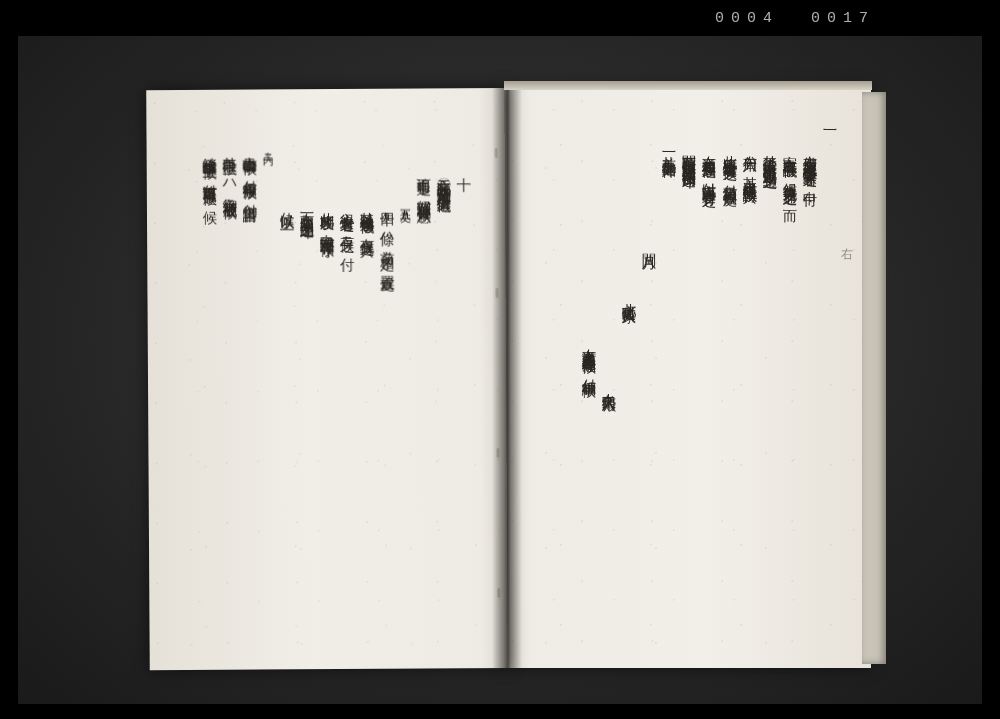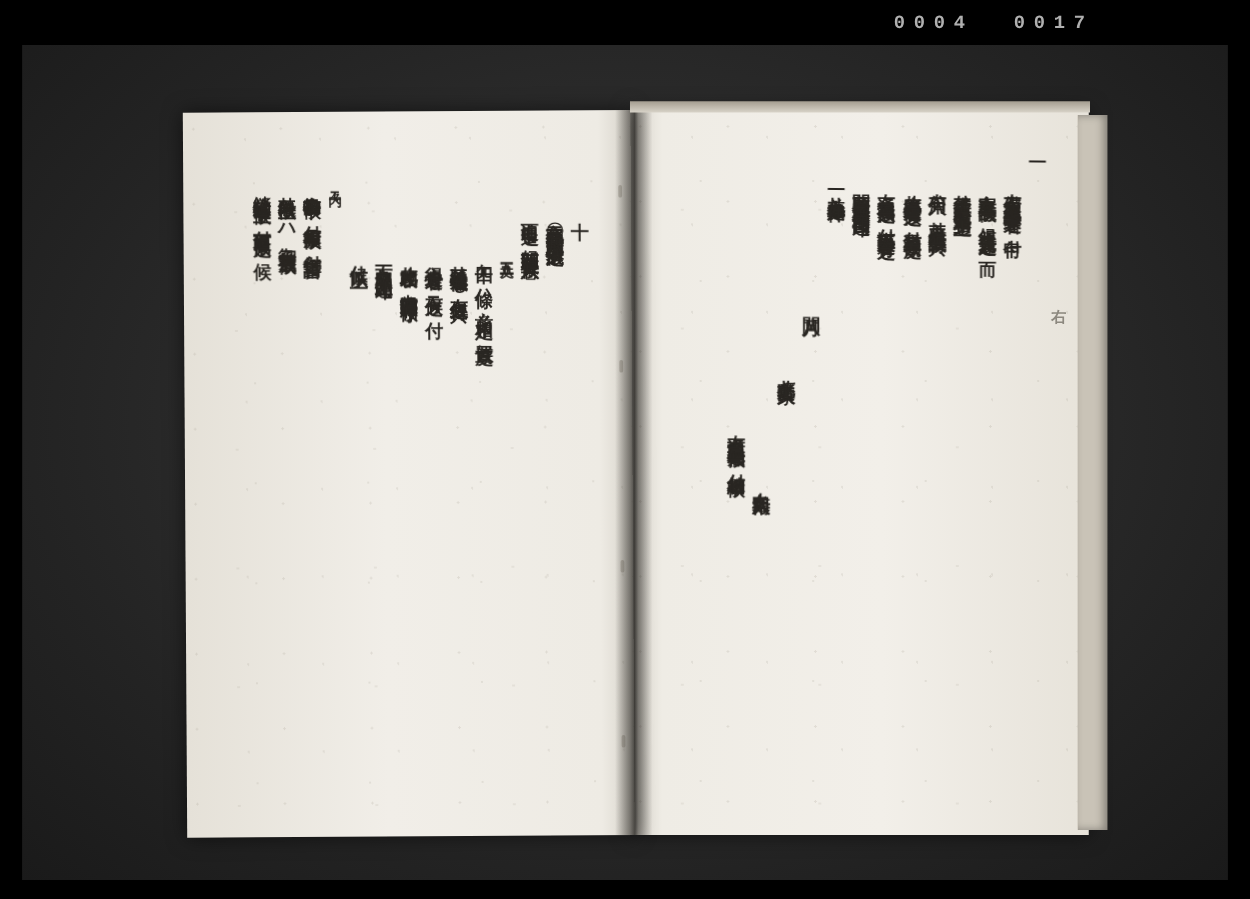--- a/index.html
+++ b/index.html
@@ -7,21 +7,20 @@
     padding: 0;
     background: #000000;
   }
   #page {
     position: relative;
     width: 996px;
     height: 719px;
     background: #000000;
     overflow: hidden;
     font-family: "Liberation Sans", sans-serif;
-    font-weight: bold;
   }
 
   
   #frame-number {
     position: absolute;
     top: 10px;
     left: 715px;
     width: 200px;
     height: 22px;
     color: #cfcfcf;

